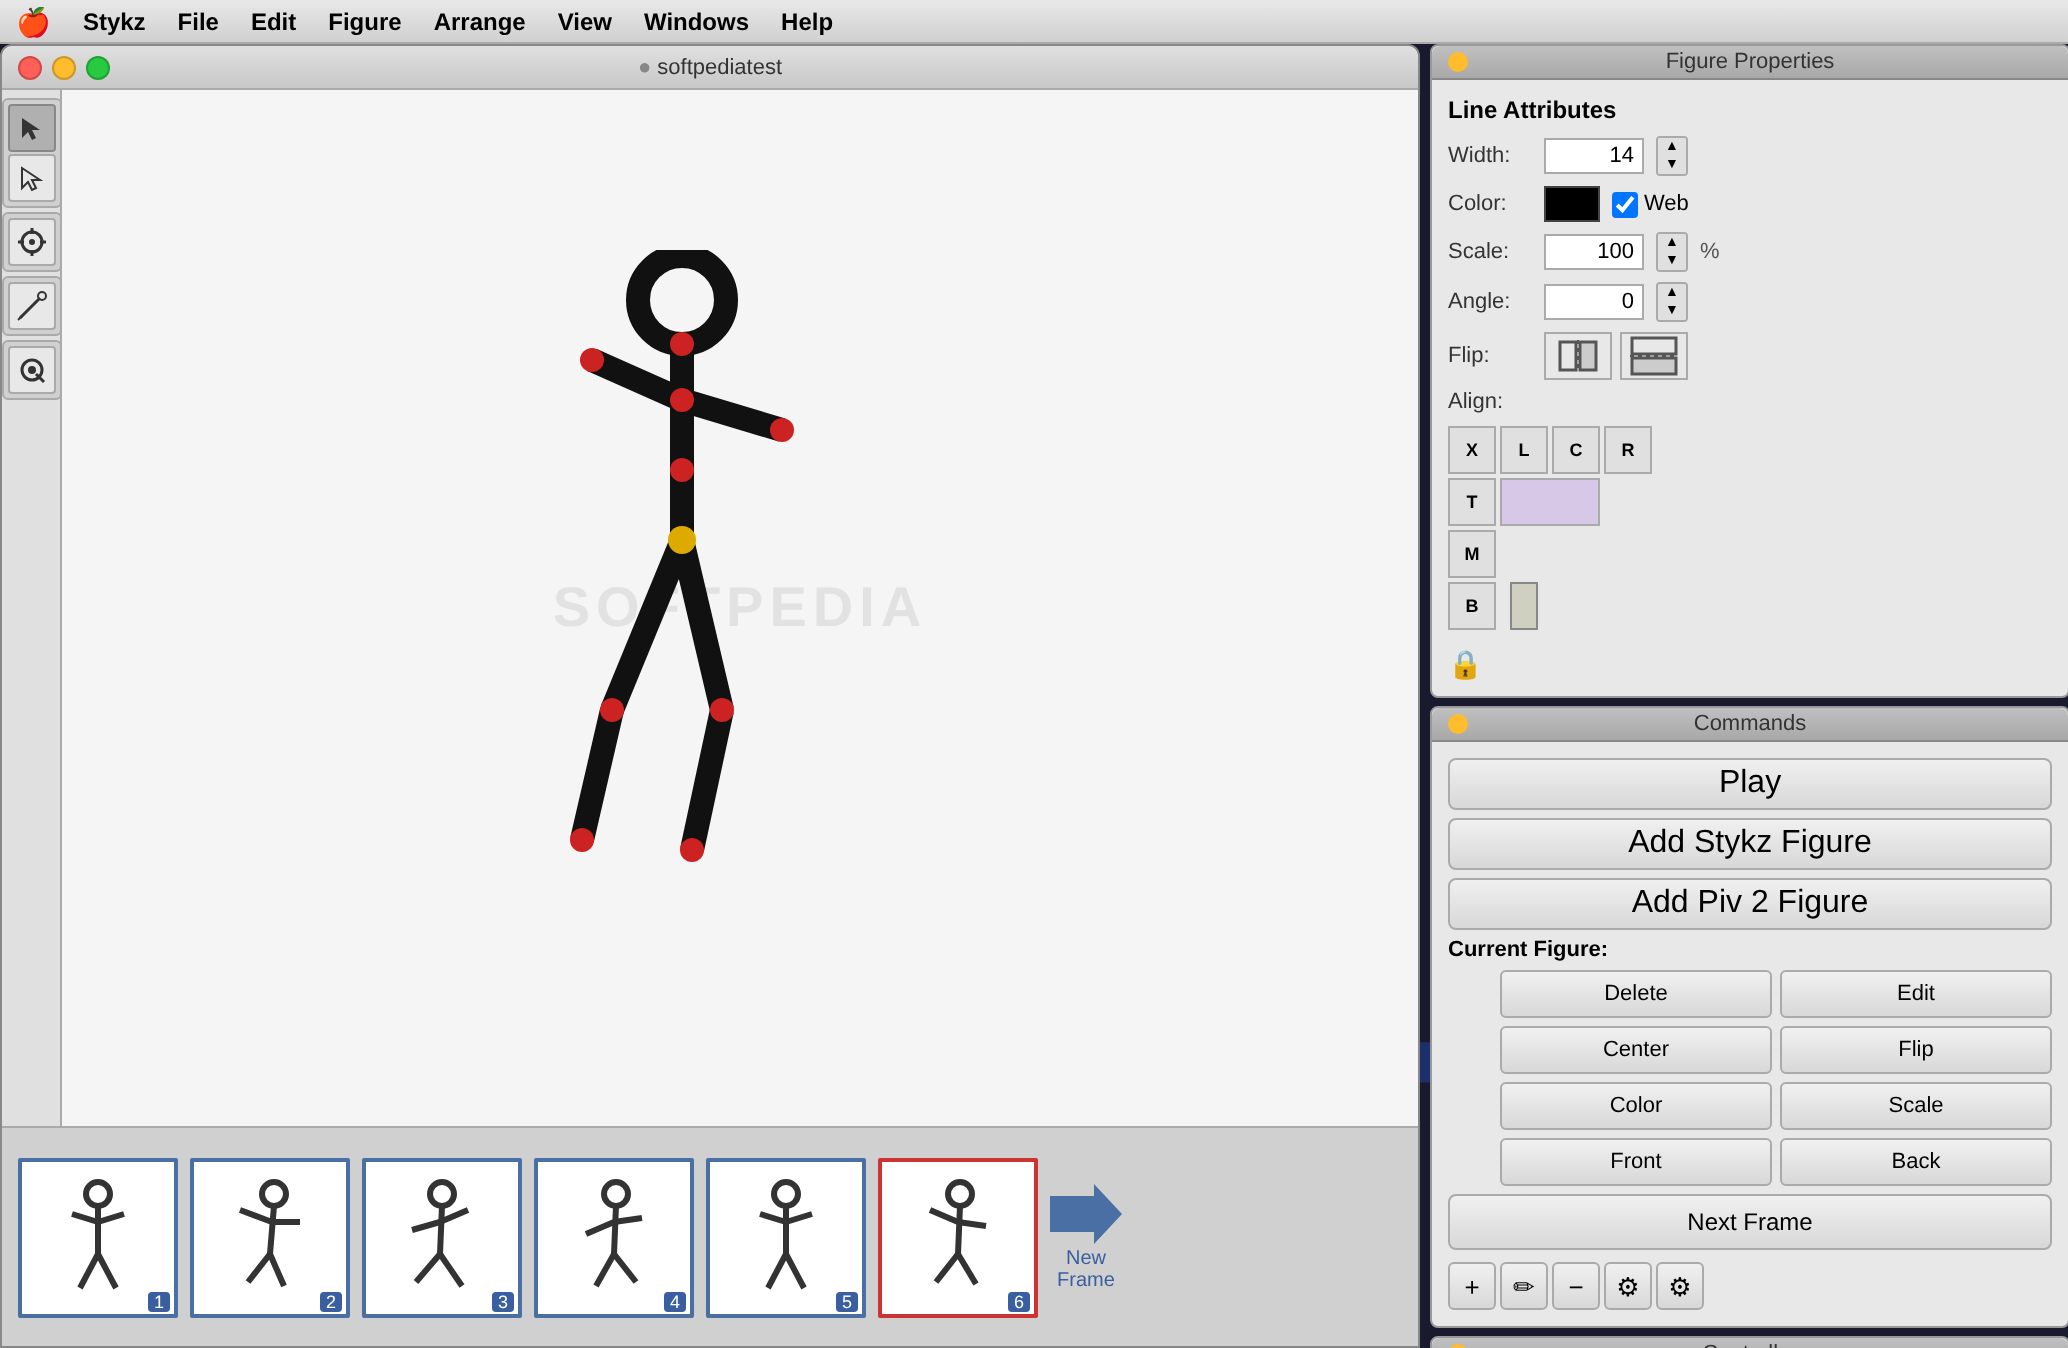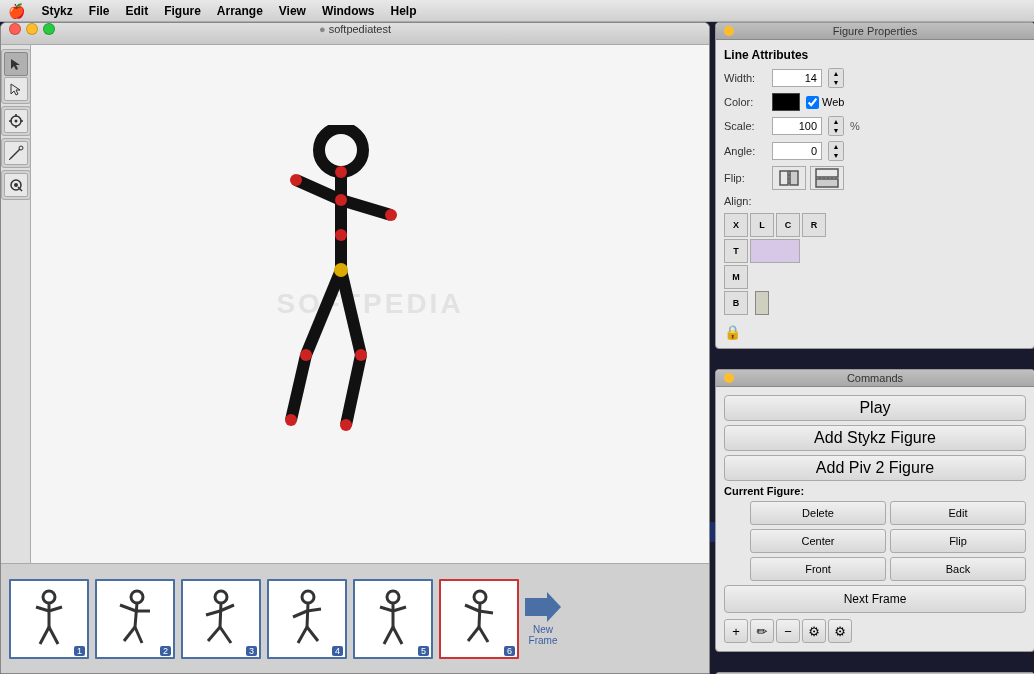--- a/index.html
+++ b/index.html
@@ -44,20 +44,21 @@
       bottom: 0;
       background: #f0f0f0;
       border: 1px solid #888;
       border-radius: 6px 6px 0 0;
       display: flex;
       flex-direction: column;
     }
 
     .window-titlebar {
       display: flex;
+      align-items: center;
       justify-content: center;
       background: linear-gradient(180deg, #e0e0e0 0%, #c8c8c8 100%);
       height: 22px;
       border-radius: 6px 6px 0 0;
       border-bottom: 1px solid #aaa;
       position: relative;
       padding: 0 8px;
     }
     .window-controls {
       position: absolute;
@@ -217,21 +218,21 @@
 
     
     .right-panels {
       position: absolute;
       top: 0;
       left: 715px;
       width: 320px;
       bottom: 0;
       display: flex;
       flex-direction: column;
-      gap: 16px;
+      gap: 0;
     }
 
     
     .figure-props-panel {
       background: #e8e8e8;
       border: 1px solid #999;
       border-radius: 4px;
       margin-bottom: 4px;
       flex: 0 0 auto;
     }
@@ -771,20 +772,24 @@
         <div class="current-figure-label">Current Figure:</div>
         <div class="cmd-btn-row">
           <button class="cmd-btn-half">Delete</button>
           <button class="cmd-btn-half">Edit</button>
         </div>
         <div class="cmd-btn-row">
           <button class="cmd-btn-half">Center</button>
           <button class="cmd-btn-half">Flip</button>
         </div>
         <div class="cmd-btn-row">
+          <button class="cmd-btn-half">Color</button>
+          <button class="cmd-btn-half">Scale</button>
+        </div>
+        <div class="cmd-btn-row">
           <button class="cmd-btn-half">Front</button>
           <button class="cmd-btn-half">Back</button>
         </div>
         <button class="next-frame-btn">Next Frame</button>
         <div class="bottom-toolbar">
           <div class="bottom-tool-btn">+</div>
           <div class="bottom-tool-btn">✏</div>
           <div class="bottom-tool-btn">−</div>
           <div class="bottom-tool-btn">⚙</div>
           <div class="bottom-tool-btn">⚙</div>

